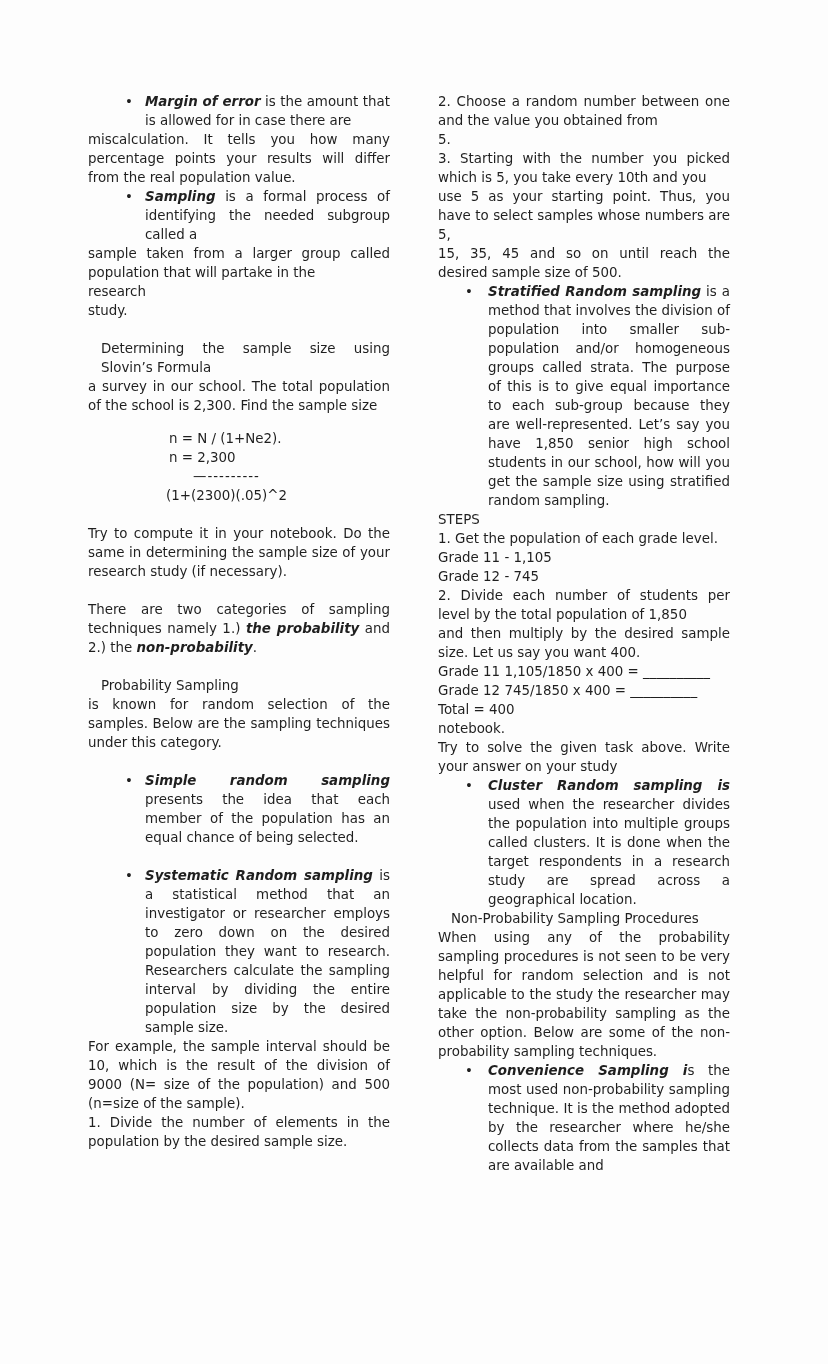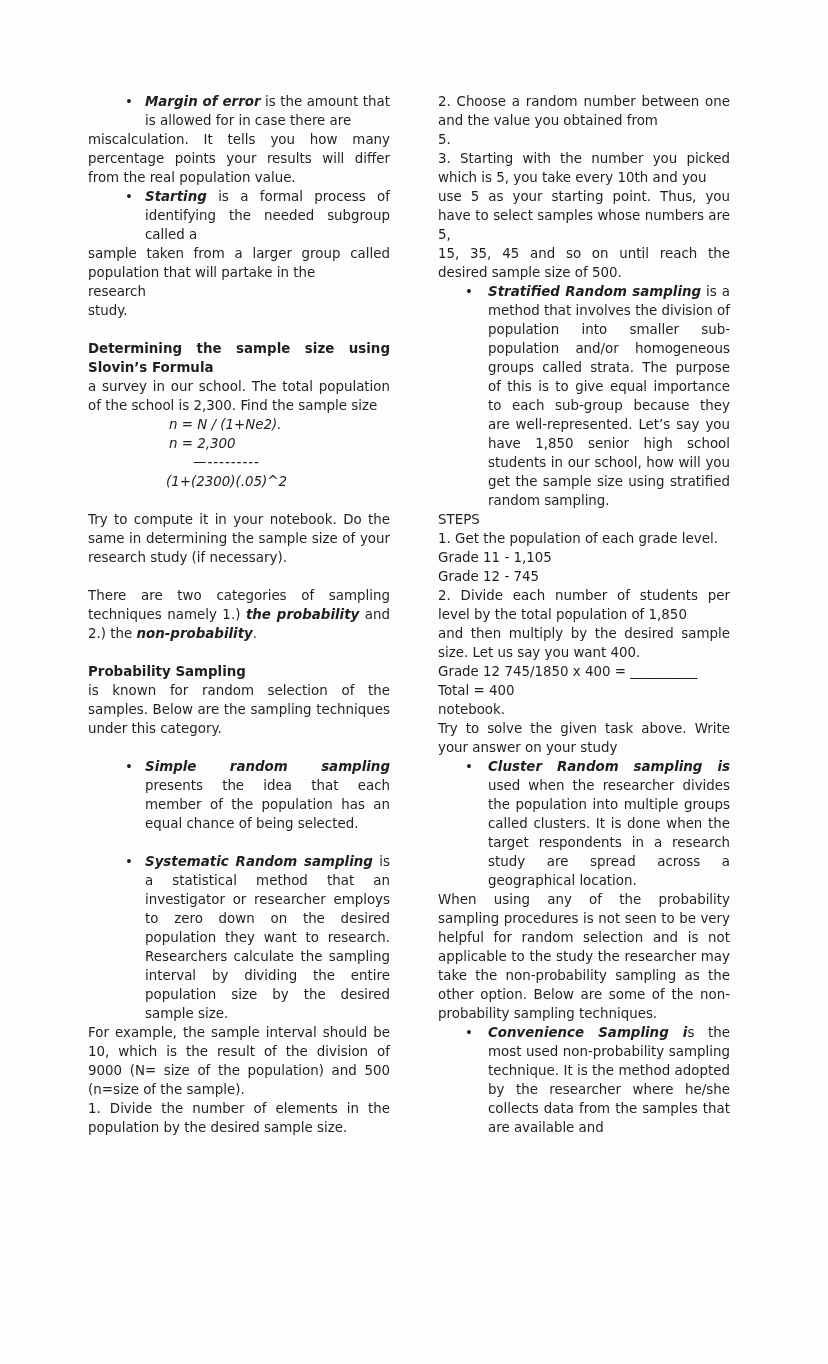--- a/index.html
+++ b/index.html
@@ -23,40 +23,39 @@
     gap: 48px;
   }
   .col { display: block; }
   .col.left  { width: 302px; }
   .col.right { width: 292px; }
   .para, .bullet-item, .heading, .line {
     margin: 0;
     text-align: justify;
   }
   .line { text-align: left; }
-  .heading { font-weight: bold; }
+  .heading { font-weight: normal; margin-left: 13px; }
   .bi { font-weight: bold; font-style: italic; }
   .bullet-item {
     position: relative;
     padding-left: 57px;
   }
   .bullet-item > .bullet {
     position: absolute;
     left: 37px;
     top: 0;
   }
   .bullet-item.r { padding-left: 50px; }
   .bullet-item.r > .bullet { left: 27px; }
   .gap-above { margin-top: 19px; }
   .prelines { white-space: pre-line; }
   .formula {
     margin-left: 81px;
-    margin-top: 0;
+    margin-top: 14px;
     text-align: left;
-    font-style: italic;
   }
   .formula div { text-align: left; }
   .f-dash  { margin-left: 24px; letter-spacing: 1px; }
   .f-denom { margin-left: -3px; }
 </style>
 </head>
 <body>
 
 <div class="page">
 
@@ -64,21 +63,21 @@
 
     <div class="bullet-item">
       <span class="bullet">•</span>
       <span class="bi">Margin of error</span><span> is the amount that is allowed for in case there are</span>
     </div>
 
     <p class="para">miscalculation. It tells you how many percentage points your results will differ from the real population value.</p>
 
     <div class="bullet-item">
       <span class="bullet">•</span>
-      <span class="bi">Starting</span><span> is a formal process of identifying the needed subgroup called a</span>
+      <span class="bi">Sampling</span><span> is a formal process of identifying the needed subgroup called a</span>
     </div>
 
     <p class="para prelines">sample taken from a larger group called population that will partake in the
 research
 study.</p>
 
     <p class="heading gap-above">Determining the sample size using Slovin’s Formula</p>
 
     <p class="para">a survey in our school. The total population of the school is 2,300. Find the sample size</p>
 
@@ -123,30 +122,32 @@
       <span class="bullet">•</span>
       <span class="bi">Stratified Random sampling</span><span> is a method that involves the division of population into smaller sub-population and/or homogeneous groups called strata. The purpose of this is to give equal importance to each sub-group because they are well-represented. Let’s say you have 1,850 senior high school students in our school, how will you get the sample size using stratified random sampling.</span>
     </div>
 
     <p class="para">STEPS</p>
     <p class="para">1. Get the population of each grade level.</p>
     <p class="para">Grade 11 - 1,105</p>
     <p class="para">Grade 12 -  745</p>
     <p class="para">2. Divide each number of students per level by the total population of 1,850</p>
     <p class="para">and then multiply by the desired sample size. Let us say you want 400.</p>
+    <p class="para">Grade 11 1,105/1850 x 400 = __________</p>
     <p class="para">Grade 12 745/1850 x 400 = __________</p>
     <p class="para">Total = 400</p>
     <p class="para">notebook.</p>
     <p class="para">Try to solve the given task above. Write your answer on your study</p>
 
     <div class="bullet-item r">
       <span class="bullet">•</span>
       <span class="bi">Cluster Random sampling is</span><span> used when the researcher divides the population into multiple groups called clusters. It is done when the target respondents in a research study are spread across a geographical location.</span>
     </div>
 
+    <p class="heading">Non-Probability Sampling Procedures</p>
     <p class="para">When using any of the probability sampling procedures is not seen to be very helpful for random selection and is not applicable to the study the researcher may take the non-probability sampling as the other option. Below are some of the non-probability sampling techniques.</p>
 
     <div class="bullet-item r">
       <span class="bullet">•</span>
       <span class="bi">Convenience Sampling i</span><span>s the most used non-probability sampling technique. It is the method adopted by the researcher where he/she collects data from the samples that are available and</span>
     </div>
 
   </div>
 
 </div>

